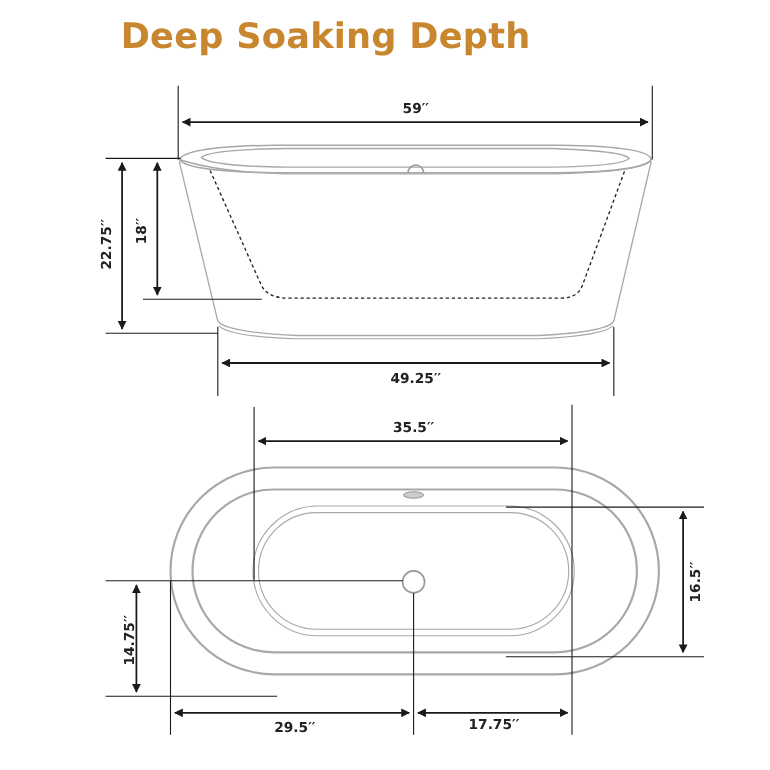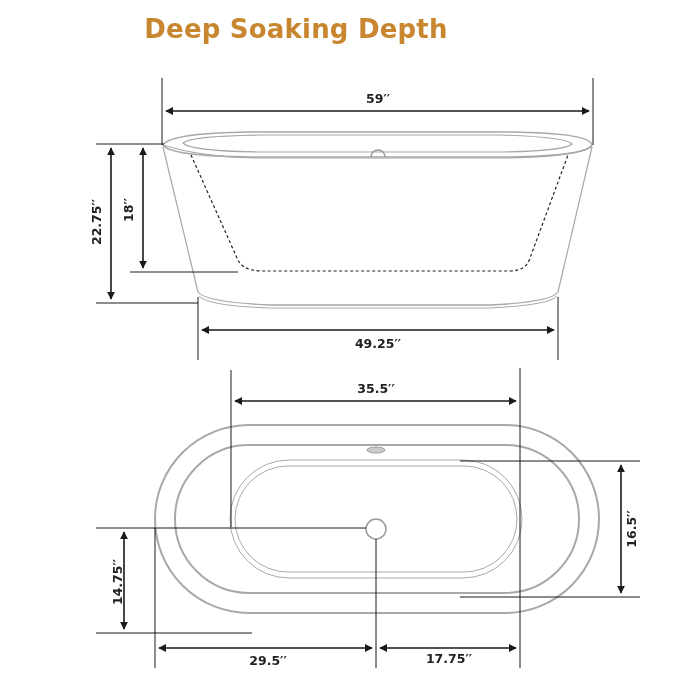--- a/index.html
+++ b/index.html
@@ -1,20 +1,20 @@
 <!DOCTYPE html>
 <html><head>
   <meta charset="utf-8">
   <style>
     html, body { margin: 0; padding: 0; background: #ffffff; }
     body { width: 700px; height: 700px; position: relative; overflow: hidden; font-family: "Liberation Sans", "DejaVu Sans", sans-serif; }
     .title {
       position: absolute; left: 0; top: 14px; width: 592px; text-align: center;
       font-family: "DejaVu Sans", "Liberation Sans", sans-serif;
-      font-weight: bold; font-size: 26px; letter-spacing: 0.2px;
+      font-weight: bold; font-size: 32px; letter-spacing: 0.2px;
     }
     svg.drawing { position: absolute; left: 0; top: 0; }
     .dim-text {
       font-family: "DejaVu Sans", "Liberation Sans", sans-serif;
       font-weight: bold; font-size: 12.5px; fill: #222222;
     }
   </style>
 </head>
 <body>
 

